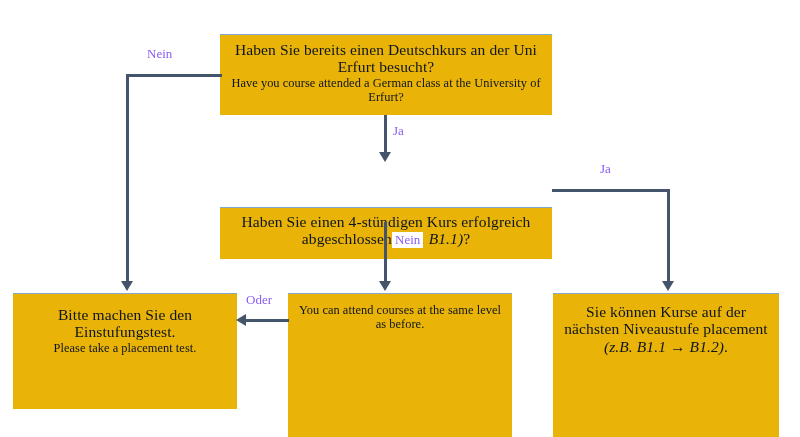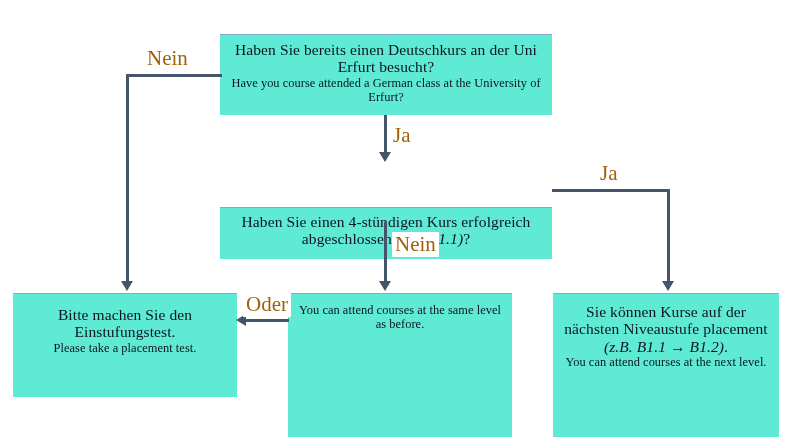--- a/index.html
+++ b/index.html
@@ -13,21 +13,21 @@
     height: 437px;
     background: #ffffff;
     overflow: hidden;
     font-family: "Liberation Serif", "DejaVu Serif", serif;
   }
 
   
   .node {
     position: absolute;
     box-sizing: border-box;
-    background: #5eead4;
+    background: #eab308;
     border-top: 1px solid #7FA9CE;
     color: #0d1520;
     text-align: center;
     padding: 6px 8px 6px 8px;
     line-height: 1.12;
   }
   .node .de {
     font-size: 15.5px;
     letter-spacing: 0.1px;
   }
@@ -35,21 +35,21 @@
     font-size: 12.4px;
     letter-spacing: 0.05px;
     margin-top: 1px;
   }
   .node .it {
     font-style: italic;
   }
 
   #node-q1 { left: 220px; top: 34px;  width: 332px; height: 81px; }
   #node-q2 { left: 220px; top: 163px; width: 332px; height: 52px; padding-top: 5px; margin-top: 44px; }
-  #node-placement { left: 13px;  top: 293px; width: 224px; height: 104px; padding-top: 12px; }
+  #node-placement { left: 13px;  top: 293px; width: 224px; height: 116px; padding-top: 12px; }
   #node-same  { left: 288px; top: 293px; width: 224px; height: 155px; padding-top: 9px; }
   #node-next  { left: 553px; top: 293px; width: 226px; height: 155px; padding-top: 9px; }
 
   
   .line {
     position: absolute;
     background: #44546A;
   }
   .line.h { height: 3px; }
   .line.v { width: 3px; }
@@ -66,22 +66,22 @@
   }
   .arrow.left {
     border-top: 6px solid transparent;
     border-bottom: 6px solid transparent;
     border-right: 10px solid #44546A;
   }
 
   
   .edge-label {
     position: absolute;
-    font-size: 21px;
-    color: #a16207;
+    font-size: 13px;
+    color: #8b5cf6;
     background: #ffffff;
     padding: 0 3px;
     white-space: nowrap;
   }
 </style>
 </head>
 <body>
 
 <div id="canvas">
 
@@ -116,20 +116,19 @@
     <div class="de">Bitte machen Sie den Einstufungstest.</div>
     <div class="en">Please take a placement test.</div>
   </div>
 
   <div class="node" id="node-same">
     <div class="en">You can attend courses at the same level as before.</div>
   </div>
 
   <div class="node" id="node-next">
     <div class="de"><span>Sie können Kurse auf der nächsten Niveaustufe placement </span><span class="it">(z.B. B1.1 → B1.2)</span><span>.</span></div>
-    <div class="en">You can attend courses at the next level.</div>
   </div>
 
   <div class="line h" style="left:246px; top:319px; width:43px;"></div>
   <div class="arrow left" style="left:236px; top:314px;"></div>
   <div class="edge-label" style="left:243px; top:292px;">Oder</div>
 
 </div>
 
 </body></html>

